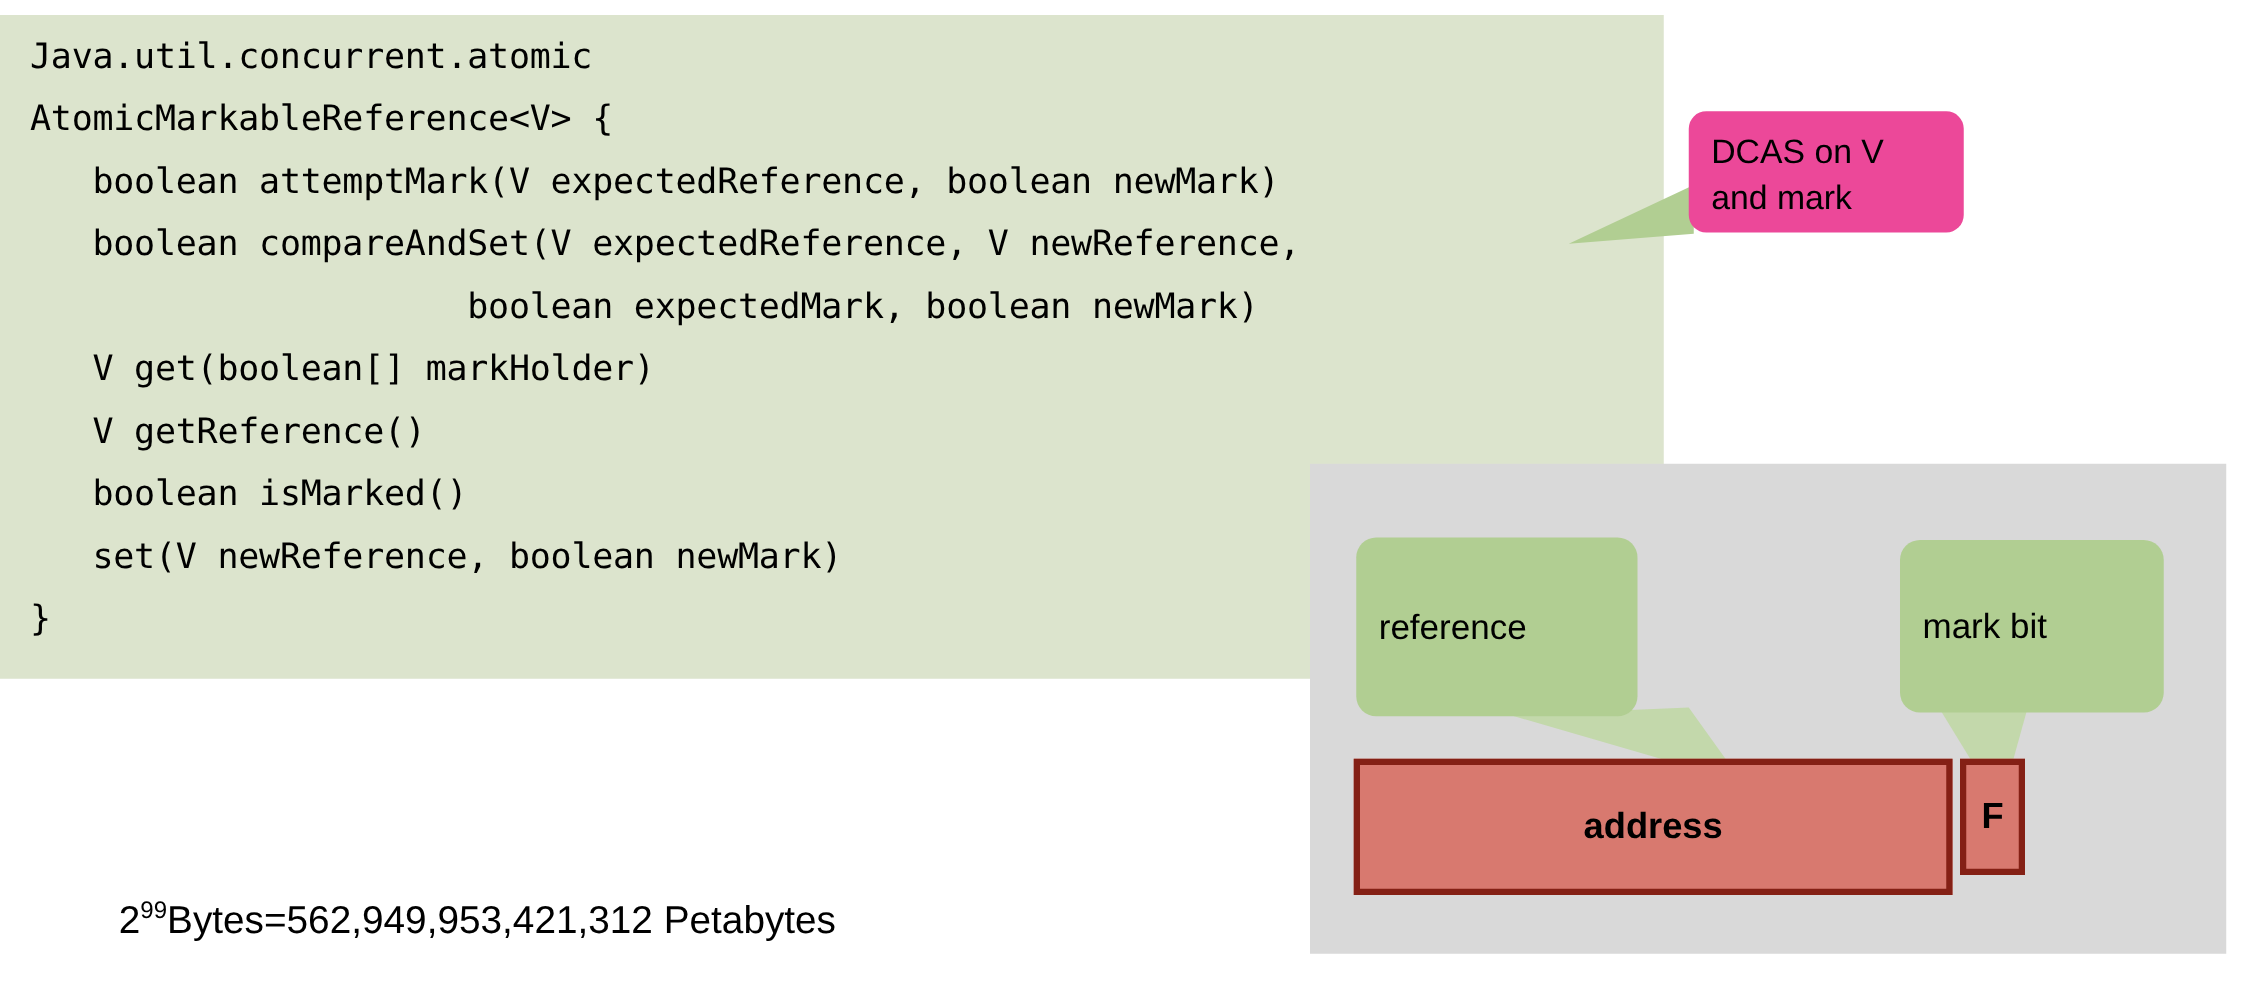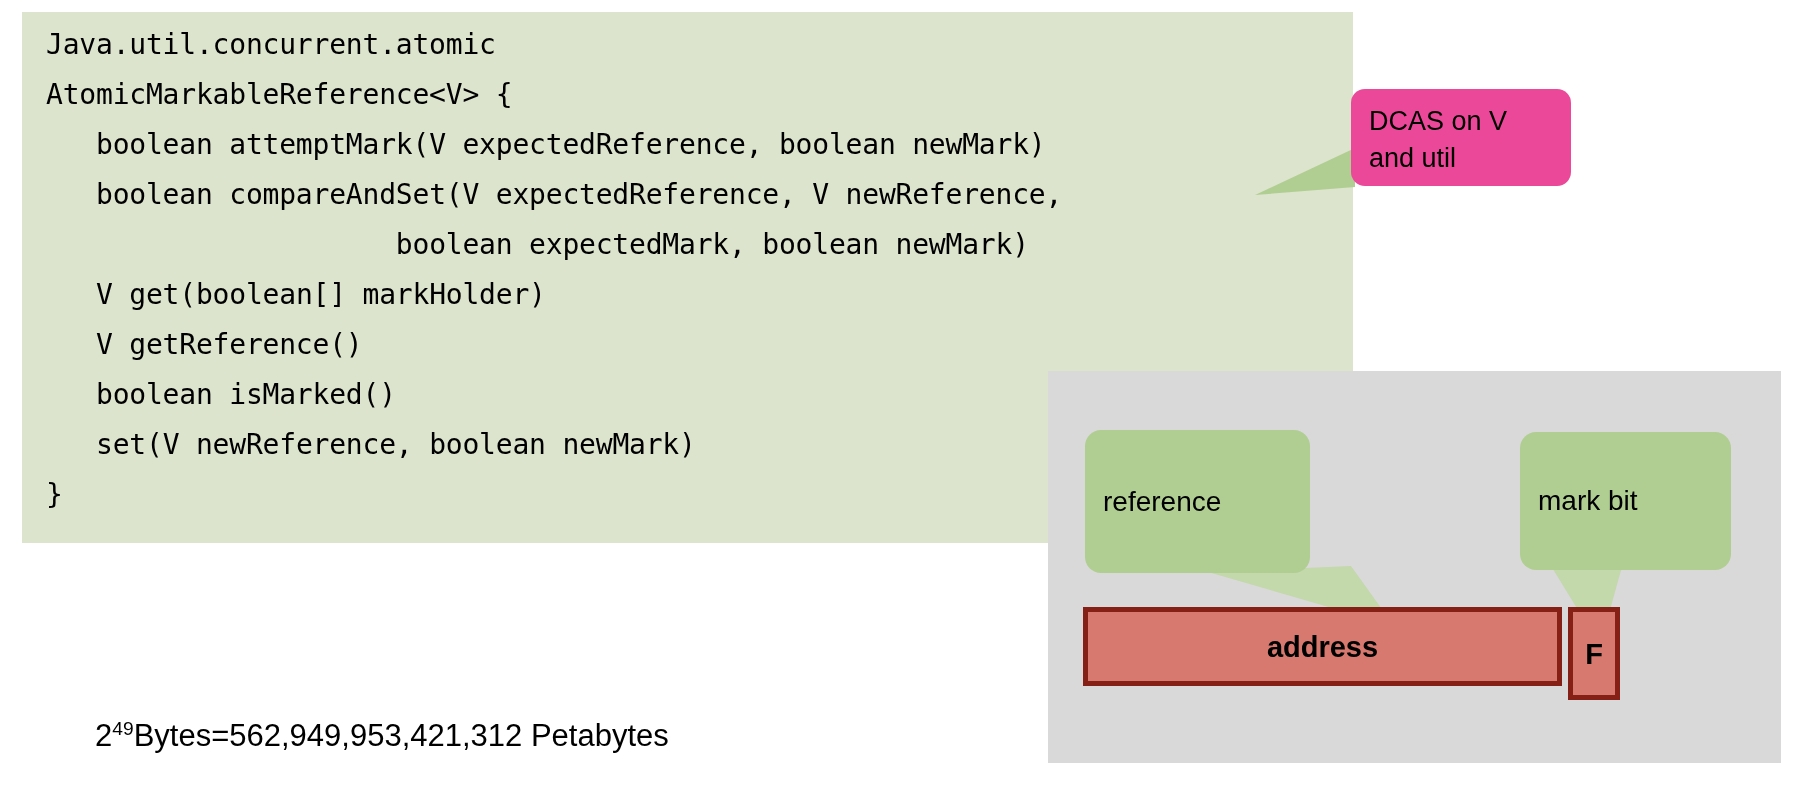--- a/index.html
+++ b/index.html
@@ -16,21 +16,20 @@
   }
 
   
   #code-panel {
     position: absolute;
     left: 0px;
     top: 12px;
     width: 1331px;
     height: 531px;
     background: #DCE4CD;
-    margin-left: 22px;
   }
   #code-listing {
     position: absolute;
     left: 24px;
     top: 8px;
     font-family: "DejaVu Sans Mono", "Liberation Mono", monospace;
     font-size: 28px;
     line-height: 50px;
     color: #000000;
     white-space: pre;
@@ -126,21 +125,21 @@
   .memcell {
     position: absolute;
     background: #D8796F;
     border: 5px solid #842015;
     box-sizing: border-box;
   }
   #address-box {
     left: 35px;    
     top: 236px;    
     width: 479px;
-    height: 79px;
+    height: 109px;
   }
   #markbit-box {
     left: 520px;   
     top: 236px;
     width: 52px;
     height: 93px;
   }
   .memcell-label {
     position: absolute;
     left: 0;
@@ -174,21 +173,21 @@
 <div id="code-panel">
   <div id="code-listing"><div class="code-line"><span>Java.util.concurrent.atomic</span></div><div class="code-line"><span class="kw">AtomicMarkableReference&lt;V&gt; {</span></div><div class="code-line">   <span class="kw">boolean attemptMark(</span><span>V expectedReference, boolean newMark)</span></div><div class="code-line">   <span class="kw">boolean compareAndSet</span><span>(V expectedReference, V newReference,</span></div><div class="code-line">                     <span>boolean expectedMark, boolean newMark)</span></div><div class="code-line">   <span class="kw">V get</span><span>(boolean[] markHolder)</span></div><div class="code-line">   <span class="kw">V getReference</span><span>()</span></div><div class="code-line">   <span class="kw">boolean isMarked</span><span>()</span></div><div class="code-line">   <span class="kw">set</span><span>(V newReference, boolean newMark)</span></div><div class="code-line"><span>}</span></div></div>
 </div>
 
 <svg id="dcas-tail" viewBox="0 0 100 58" width="100" height="58">
   <polygon points="0,55 100,8 100,47" fill="#B1CE92"></polygon>
 </svg>
 <div id="dcas-callout">
   <div class="callout-text">
     <span>DCAS on V</span><br>
-    <span>and util</span>
+    <span>and mark</span>
   </div>
 </div>
 
 <div id="diagram-panel">
 
   <svg id="reference-tail" class="bubble-tail" viewBox="0 0 200 60" width="200" height="60">
     <polygon points="0,6 143,0 186,60" fill="#C3D8AB"></polygon>
   </svg>
 
   <svg id="markbit-tail" class="bubble-tail" viewBox="0 0 130 85" width="130" height="85">
@@ -206,14 +205,14 @@
   <div id="address-box" class="memcell">
     <span class="memcell-label">address</span>
   </div>
 
   <div id="markbit-box" class="memcell">
     <span class="memcell-label">F</span>
   </div>
 </div>
 
 <div id="footnote">
-  <span>2</span><sup>49</sup><span>Bytes=562,949,953,421,312 Petabytes</span>
+  <span>2</span><sup>99</sup><span>Bytes=562,949,953,421,312 Petabytes</span>
 </div>
 
 </body></html>

